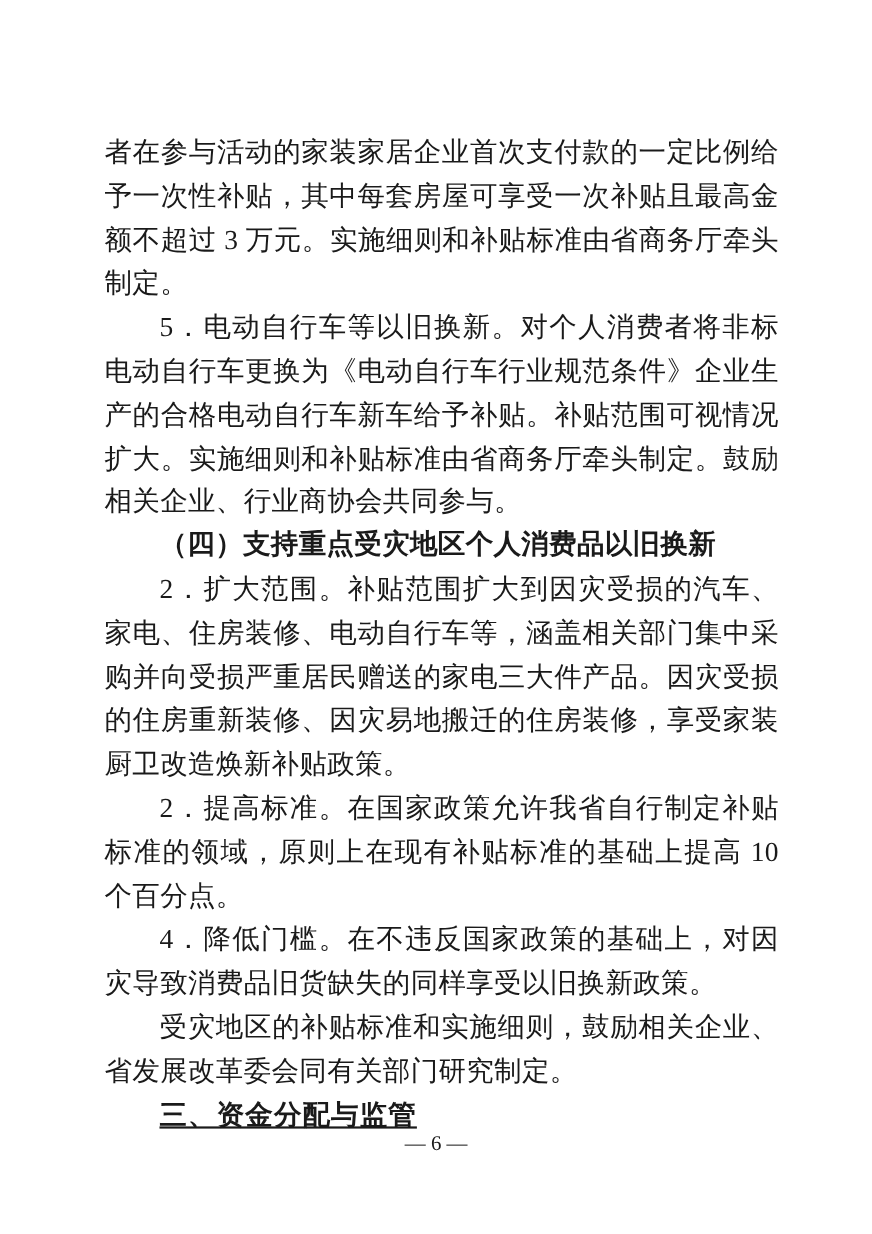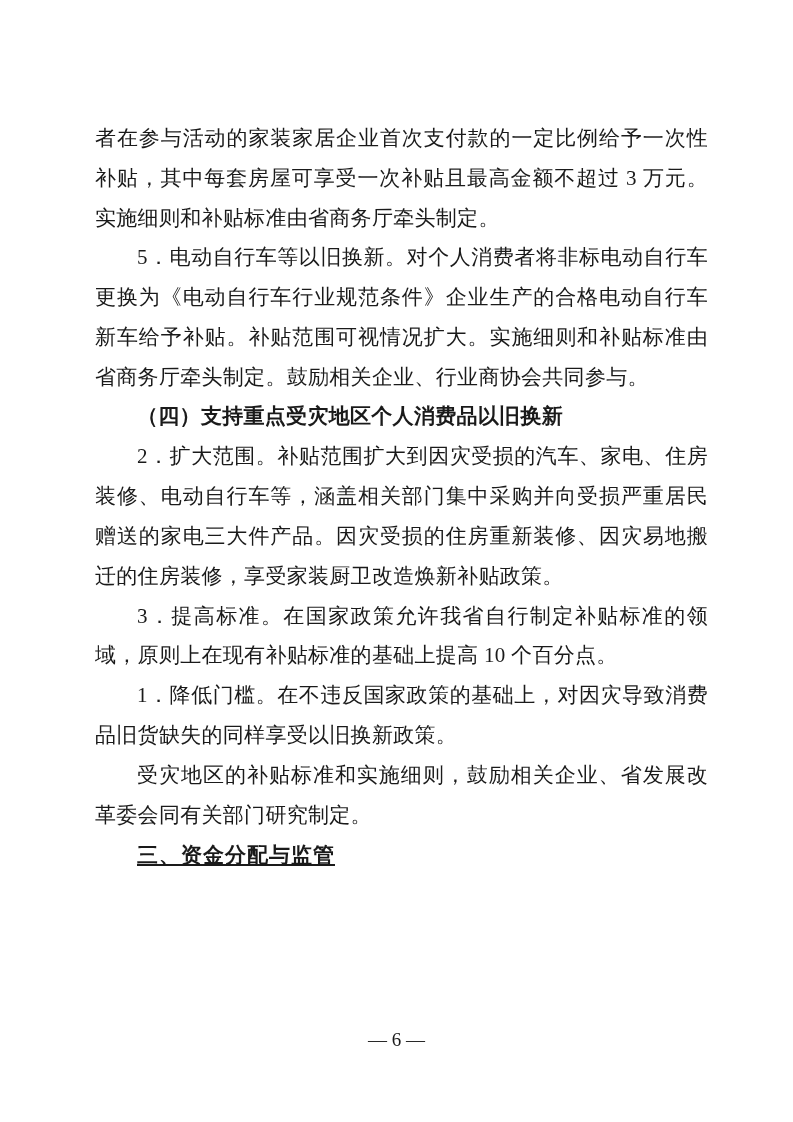--- a/index.html
+++ b/index.html
@@ -17,21 +17,21 @@
     font-family: "Liberation Serif", "DejaVu Serif", serif;
   }
   .content {
     position: absolute;
     left: 95px;
     top: 119px;
     width: 613px;
   }
   .content p {
     margin: 0;
-    font-size: 21px;
+    font-size: 25px;
     line-height: 39.8px;
     text-align: justify;
     text-justify: inter-character;
     letter-spacing: 0.3px;
     color: #1a1a1a;
   }
   .content p.indent {
     text-indent: 2em;
   }
   .content p.heading-kai {
@@ -66,23 +66,23 @@
   <div class="content">
     <p>者在参与活动的家装家居企业首次支付款的一定比例给予一次性补贴，其中每套房屋可享受一次补贴且最高金额不超过 3 万元。实施细则和补贴标准由省商务厅牵头制定。</p>
 
     <p class="indent">5．电动自行车等以旧换新。对个人消费者将非标电动自行车更换为《电动自行车行业规范条件》企业生产的合格电动自行车新车给予补贴。补贴范围可视情况扩大。实施细则和补贴标准由省商务厅牵头制定。鼓励相关企业、行业商协会共同参与。</p>
 
     <p class="heading-kai">（四）支持重点受灾地区个人消费品以旧换新</p>
 
 
     <p class="indent">2．扩大范围。补贴范围扩大到因灾受损的汽车、家电、住房装修、电动自行车等，涵盖相关部门集中采购并向受损严重居民赠送的家电三大件产品。因灾受损的住房重新装修、因灾易地搬迁的住房装修，享受家装厨卫改造焕新补贴政策。</p>
 
-    <p class="indent">3．提高标准。在国家政策允许我省自行制定补贴标准的领域，原则上在现有补贴标准的基础上提高 10 个百分点。</p>
+    <p class="indent">2．提高标准。在国家政策允许我省自行制定补贴标准的领域，原则上在现有补贴标准的基础上提高 10 个百分点。</p>
 
-    <p class="indent">1．降低门槛。在不违反国家政策的基础上，对因灾导致消费品旧货缺失的同样享受以旧换新政策。</p>
+    <p class="indent">4．降低门槛。在不违反国家政策的基础上，对因灾导致消费品旧货缺失的同样享受以旧换新政策。</p>
 
     <p class="indent">受灾地区的补贴标准和实施细则，鼓励相关企业、省发展改革委会同有关部门研究制定。</p>
 
     <p class="heading-hei">三、资金分配与监管</p>
   </div>
 
   <div class="footer">
     <span>— 6 —</span>
   </div>
 

